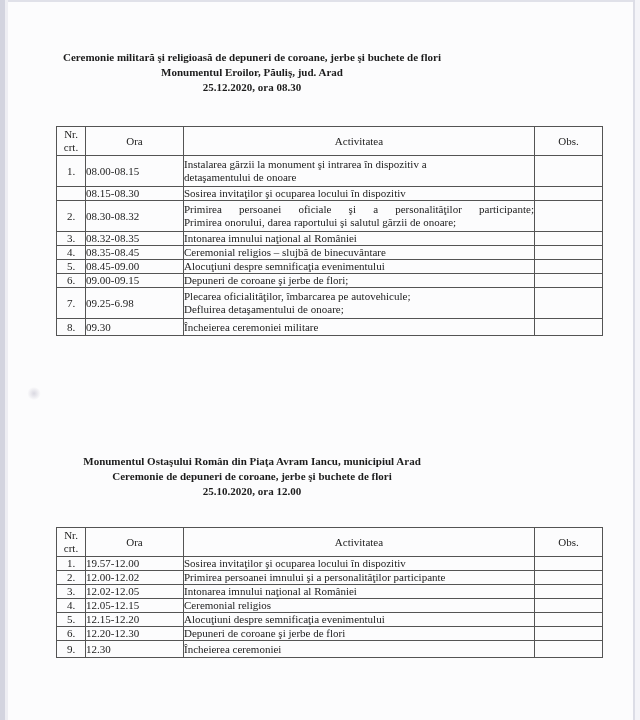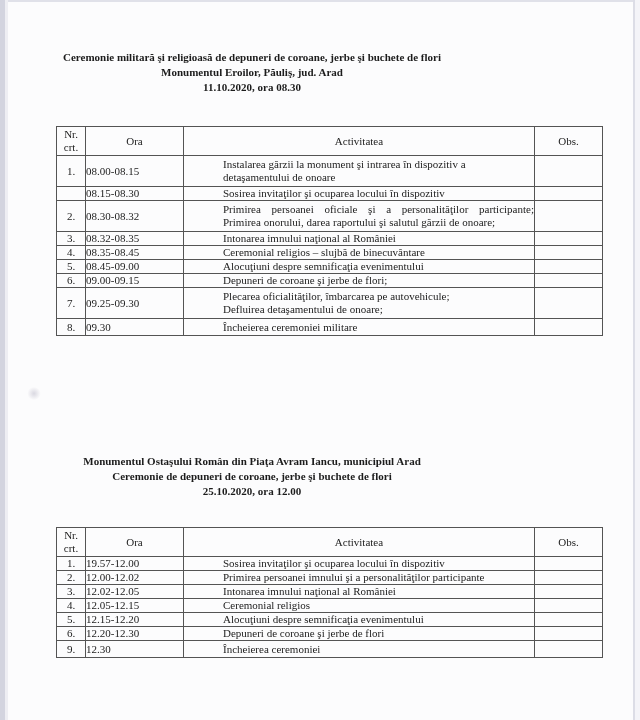--- a/index.html
+++ b/index.html
@@ -73,21 +73,21 @@
   }
   .sched-table tr { height: 14px; }
   .sched-table tr.header-row { height: 29px; }
   .sched-table tr.row-2line { height: 31px; }
   .sched-table tr:last-child { height: 17px; }
   .sched-table th { text-align: center; line-height: 13px; }
   .cell-nr { text-align: center; line-height: 13px; vertical-align: top; padding-top: 1px; }
   .cell-ora { text-align: left; line-height: 13px; vertical-align: top; padding-top: 1px; }
   .cell-act { text-align: left; vertical-align: top; padding: 1px 6px 0 6px; }
   .cell-obs { vertical-align: top; }
-  .act-line { line-height: 13px; height: 13px; white-space: nowrap; margin-left: 39px; }
+  .act-line { line-height: 13px; height: 13px; white-space: nowrap; }
   .act-line.jline {
     text-align: justify;
     text-align-last: justify;
     white-space: normal;
   }
 </style>
 </head>
 <body>
 
 <div class="page">
@@ -95,21 +95,21 @@
   <div class="edge-left"></div>
   <div class="edge-left-soft"></div>
   <div class="edge-right"></div>
   <div class="edge-right-soft"></div>
   <div class="smudge"></div>
 
   <div id="section-0">
     <div class="doc-title">
         <div class="title-line">Ceremonie militară şi religioasă de depuneri de coroane, jerbe şi buchete de flori</div>
         <div class="title-line">Monumentul Eroilor, Păuliş, jud. Arad</div>
-        <div class="title-line">11.10.2020, ora 08.30</div>
+        <div class="title-line">25.12.2020, ora 08.30</div>
       </div>
     <table class="sched-table">
       <colgroup>
           <col class="c0">
           <col class="c1">
           <col class="c2">
           <col class="c3">
         </colgroup>
       <tbody>
           <tr class="header-row">
@@ -180,21 +180,21 @@
           <tr class="row-1line">
             <td class="cell-nr">6.</td>
             <td class="cell-ora">09.00-09.15</td>
             <td class="cell-act">
               <div class="act-line">Depuneri de coroane şi jerbe de flori;</div>
             </td>
             <td class="cell-obs"></td>
           </tr>
           <tr class="row-2line">
             <td class="cell-nr">7.</td>
-            <td class="cell-ora">09.25-09.30</td>
+            <td class="cell-ora">09.25-6.98</td>
             <td class="cell-act">
               <div class="act-line">Plecarea oficialităţilor, îmbarcarea pe autovehicule;</div>
               <div class="act-line">Defluirea detaşamentului de onoare;</div>
             </td>
             <td class="cell-obs"></td>
           </tr>
           <tr class="row-1line">
             <td class="cell-nr">8.</td>
             <td class="cell-ora">09.30</td>
             <td class="cell-act">

